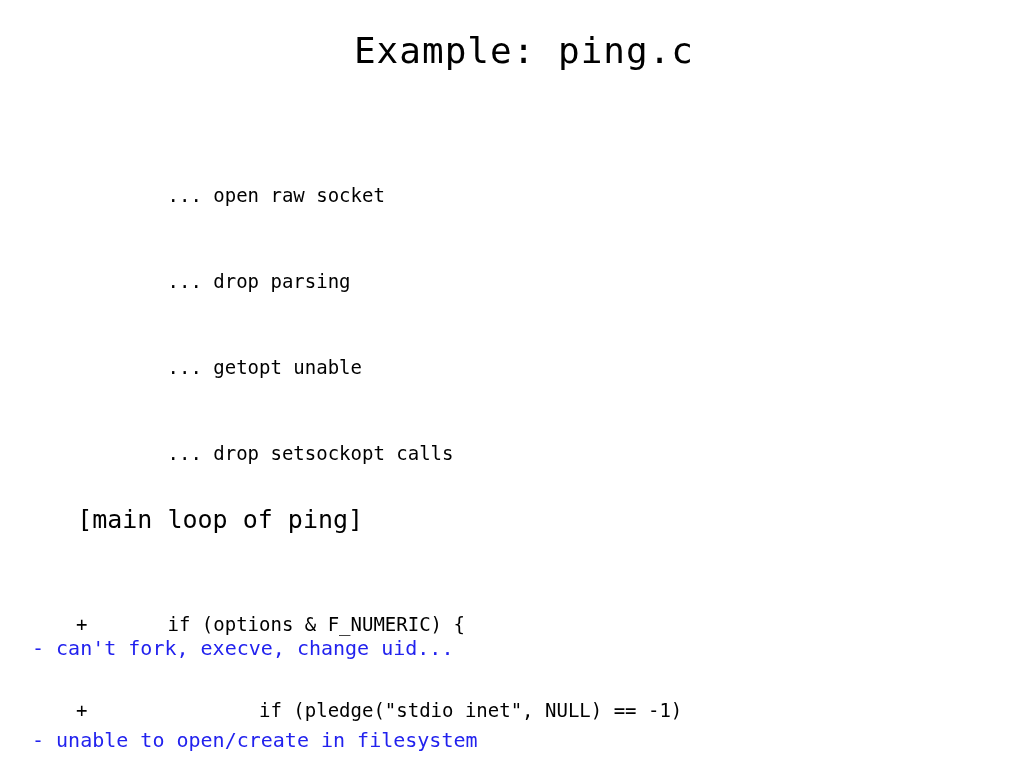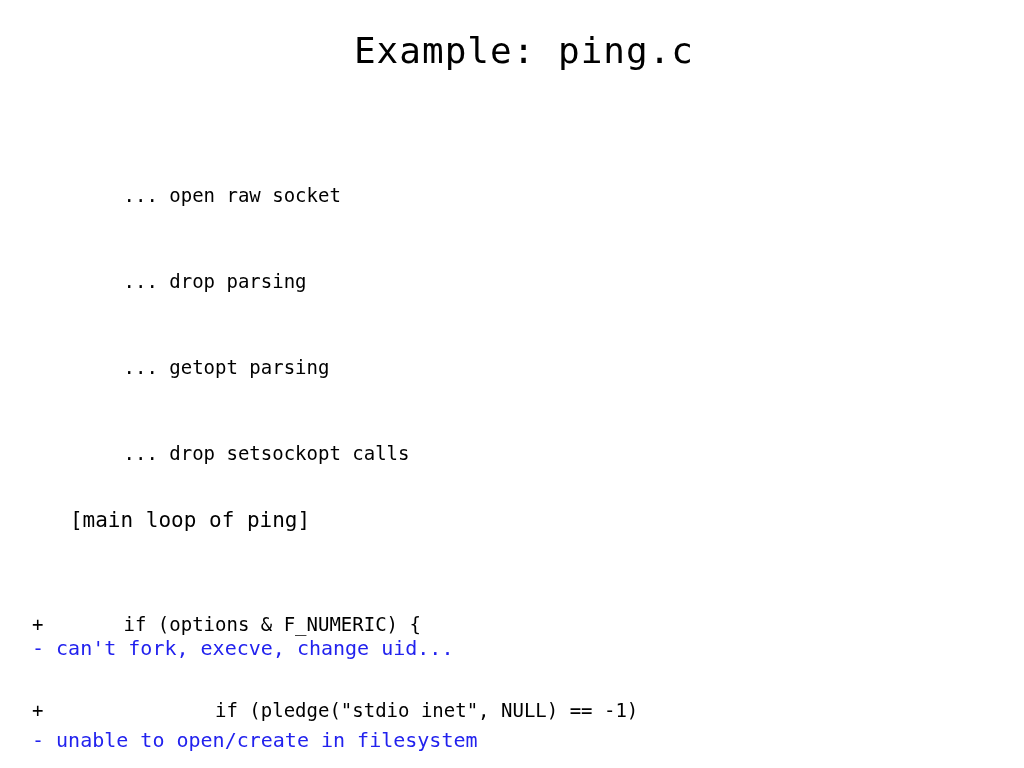--- a/index.html
+++ b/index.html
@@ -37,30 +37,31 @@
     left: 32px;
     font-family: "DejaVu Sans Mono", monospace;
     font-size: 19px;
     line-height: 28.6px;
     color: #000000;
     white-space: pre;
   }
   .code-line {
     white-space: pre;
     height: 28.6px;
+    margin-left: 44px;
   }
   .code-line.blank {
     height: 28.6px;
   }
   .note-block {
     position: absolute;
     top: 505px;
     left: 32px;
     font-family: "DejaVu Sans Mono", monospace;
-    font-size: 21px;
+    font-size: 25px;
     line-height: 30px;
     color: #000000;
     white-space: pre;
   }
   .bullets {
     position: absolute;
     top: 572px;
     left: 32px;
     font-family: "DejaVu Sans Mono", monospace;
     font-size: 20px;
@@ -76,21 +77,21 @@
 </head>
 <body>
 
 <div class="slide">
 
   <div class="slide-title">Example: ping.c</div>
 
   <div class="code-block">
     <div class="code-line">        ... open raw socket</div>
     <div class="code-line">        ... drop parsing</div>
-    <div class="code-line">        ... getopt parsing</div>
+    <div class="code-line">        ... getopt unable</div>
     <div class="code-line">        ... drop setsockopt calls</div>
     <div class="code-line blank"></div>
     <div class="code-line">+       if (options &amp; F_NUMERIC) {</div>
     <div class="code-line">+               if (pledge("stdio inet", NULL) == -1)</div>
     
     
     
     
     
   </div>

